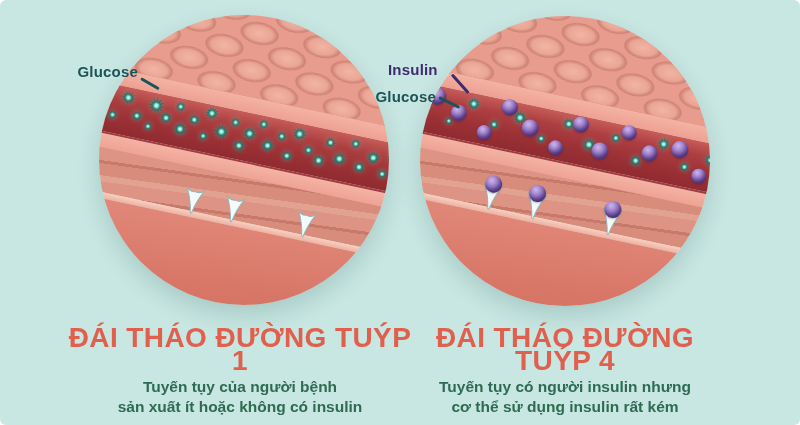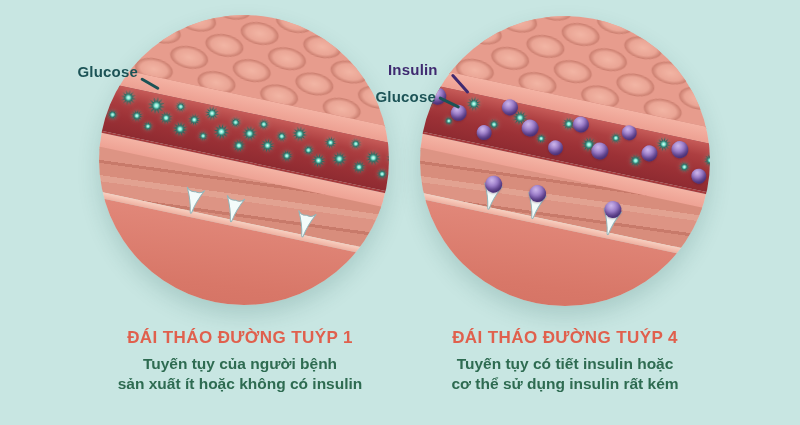--- a/index.html
+++ b/index.html
@@ -1,19 +1,20 @@
 <!DOCTYPE html>
 <html style="--bg: #c8e6e2; --title: #e0604d; --body-text: #2e6b51; --glucose-label: #1c5356; --insulin-label: #3f2a70; --glucose-green: #256a61; --insulin-purple: #6a4a9e; --vessel-red: #9c3136;"><head>
 <meta charset="utf-8">
 <style>
   html,body{margin:0;padding:0;}
   .stage{
     position:relative; width:800px; height:425px; overflow:hidden;
     background:var(--bg,#c8e6e2);
     font-family:"Liberation Sans","DejaVu Sans",sans-serif;
+    border-radius:6px;
   }
   
   .circle{
     position:absolute; width:290px; height:290px; border-radius:50%;
     overflow:hidden; box-shadow:0 10px 22px rgba(30,85,75,.18);
   }
   .circle.left{ left:99px; top:15px; }
   .circle.right{ left:420px; top:16px; }
   .tilt{ position:absolute; left:-58px; top:-58px; width:406px; height:406px; transform:rotate(12deg); }
   .band{ position:absolute; left:0; width:100%; }
@@ -67,21 +68,21 @@
   .pointer{
     position:absolute; height:2.5px; border-radius:2px; transform-origin:left center;
   }
   .pointer.teal{ background:var(--glucose-label,#1c5356); }
   .pointer.purple{ background:var(--insulin-label,#3f2a70); }
   
   .caption{ position:absolute; text-align:center; }
   .caption.left{ left:60px; top:326px; width:360px; }
   .caption.right{ left:395px; top:326px; width:340px; }
   .caption h2{
-    margin:0 0 5px 0; font-size:17px; line-height:23px; font-weight:bold;
+    margin:0 0 5px 0; font-size:28px; line-height:23px; font-weight:bold;
     letter-spacing:.4px; color:var(--title,#e0604d);
   }
   .caption p{
     margin:0; font-size:15.5px; line-height:20px; font-weight:bold;
     color:var(--body-text,#2e6b51);
   }
   .hidden-defs{ position:absolute; width:0; height:0; }
 </style>
 </head>
 <body>
@@ -440,17 +441,17 @@
   <div class="float-label glucose" style="left:374px; top:88px; width:62px; text-align:right;">Glucose</div>
   <div class="pointer teal" style="left:439px; top:96px; width:23px; transform:rotate(26deg);"></div>
 
   <div class="caption left">
     <h2>ĐÁI THÁO ĐƯỜNG TUÝP 1</h2>
     <p>Tuyến tụy của người bệnh</p>
     <p>sản xuất ít hoặc không có insulin</p>
   </div>
   <div class="caption right">
     <h2>ĐÁI THÁO ĐƯỜNG TUÝP 4</h2>
-    <p>Tuyến tụy có tiết insulin hoặc</p>
+    <p>Tuyến tụy có người insulin nhưng</p>
     <p>cơ thể sử dụng insulin rất kém</p>
   </div>
 
 </div>
 
 </body></html>

